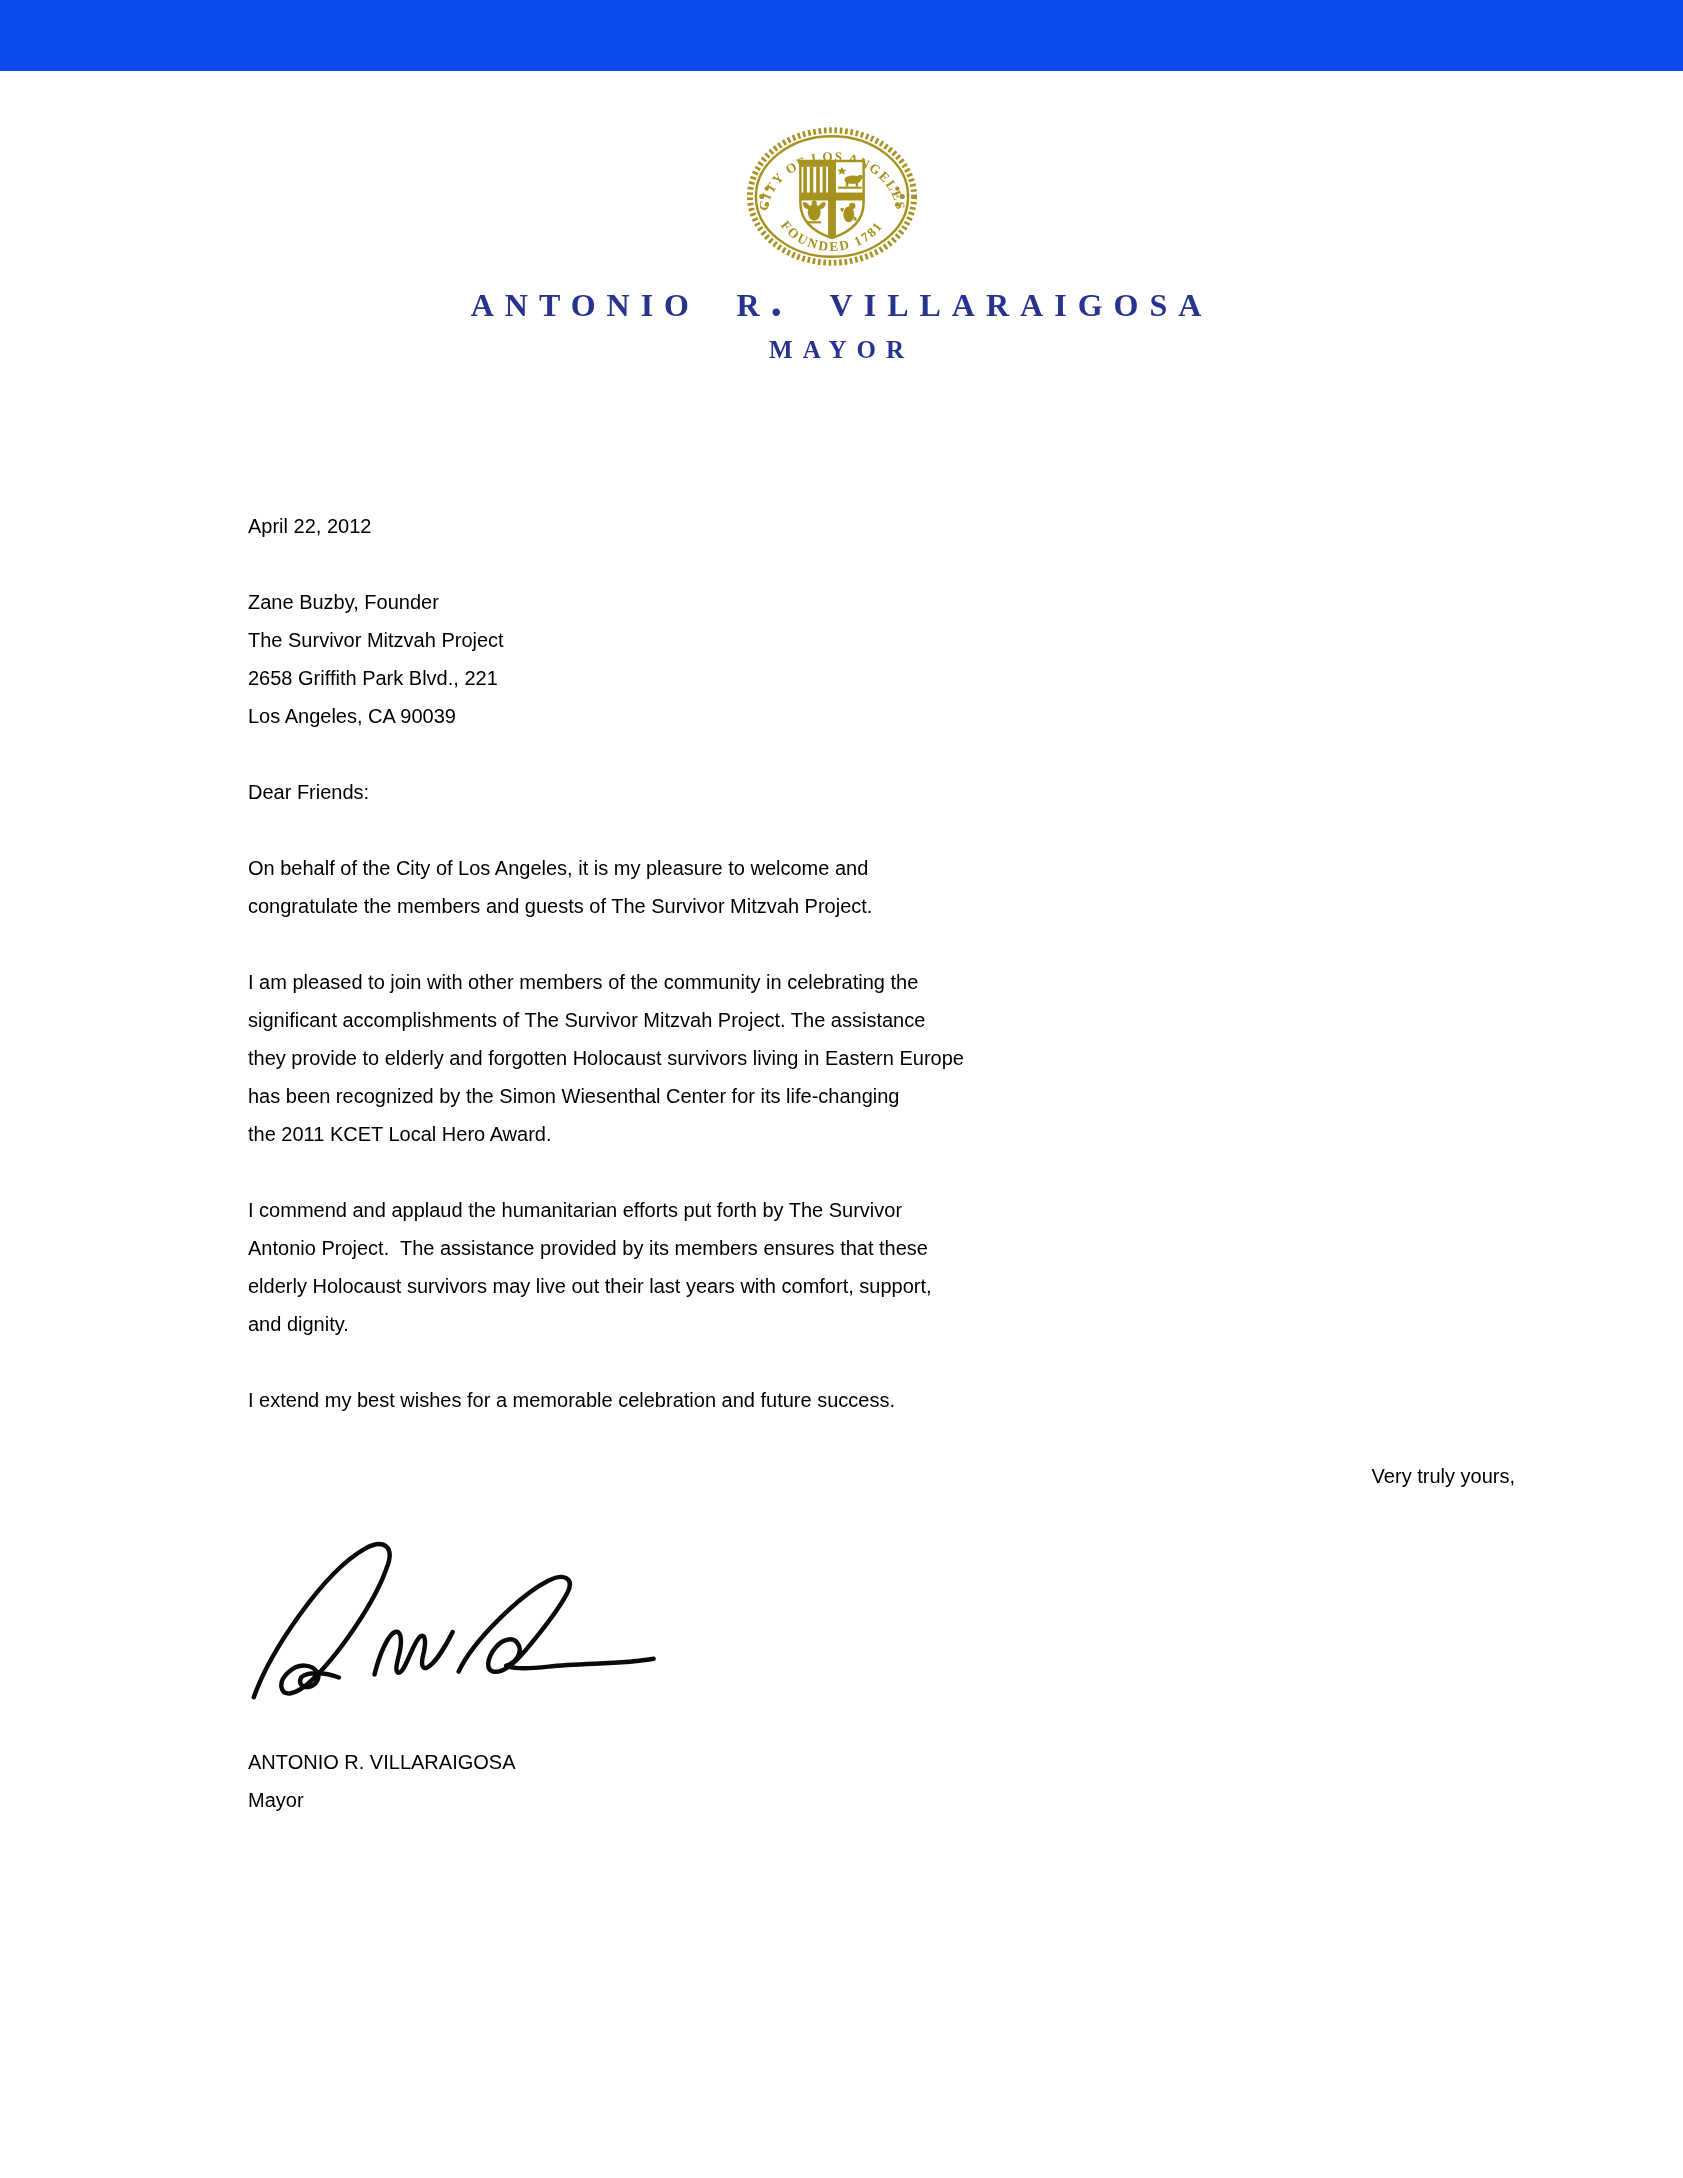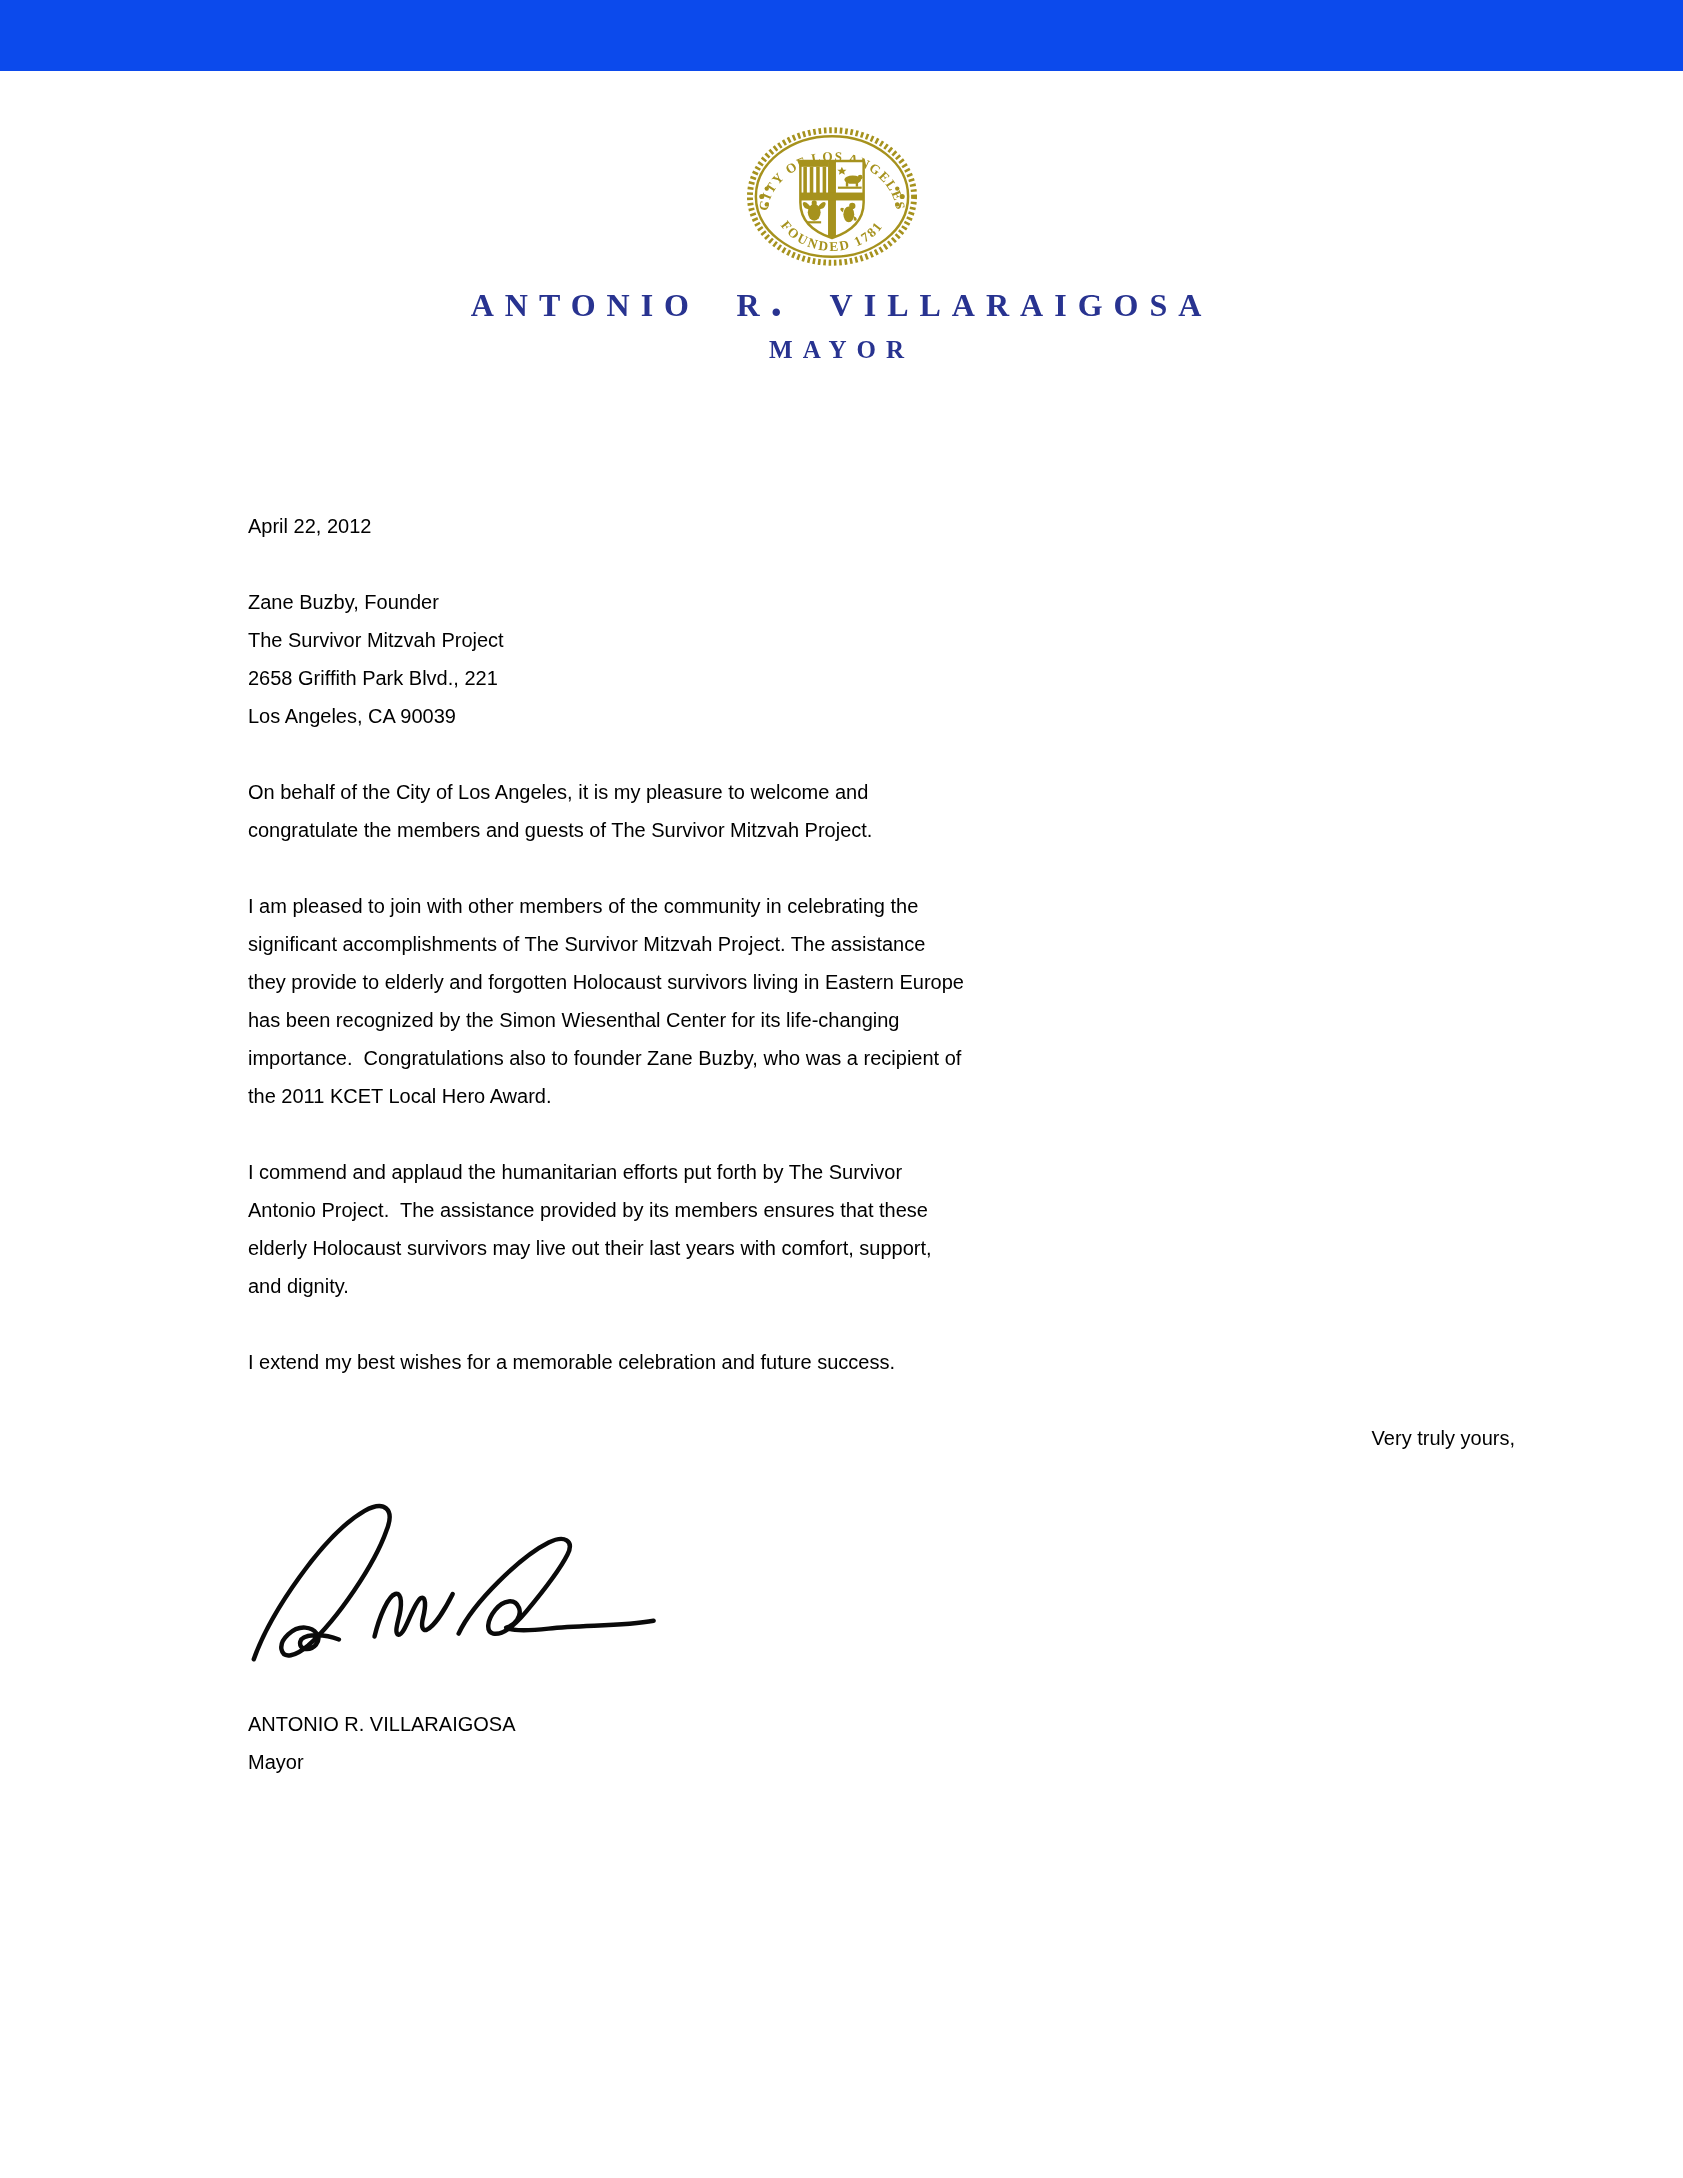--- a/index.html
+++ b/index.html
@@ -134,31 +134,31 @@
 
     <div class="block line">April 22, 2012</div>
 
     <div class="block">
         <div class="line">Zane Buzby, Founder</div>
         <div class="line">The Survivor Mitzvah Project</div>
         <div class="line">2658 Griffith Park Blvd., 221</div>
         <div class="line">Los Angeles, CA 90039</div>
       </div>
 
+    <div class="block line">Dear Friends:</div>
 
     <div class="block">
         <div class="line">On behalf of the City of Los Angeles, it is my pleasure to welcome and</div>
         <div class="line">congratulate the members and guests of The Survivor Mitzvah Project.</div>
       </div>
     <div class="block">
         <div class="line">I am pleased to join with other members of the community in celebrating the</div>
         <div class="line">significant accomplishments of The Survivor Mitzvah Project. The assistance</div>
         <div class="line">they provide to elderly and forgotten Holocaust survivors living in Eastern Europe</div>
         <div class="line">has been recognized by the Simon Wiesenthal Center for its life-changing</div>
-        <div class="line">importance.  Congratulations also to founder Zane Buzby, who was a recipient of</div>
         <div class="line">the 2011 KCET Local Hero Award.</div>
       </div>
     <div class="block">
         <div class="line">I commend and applaud the humanitarian efforts put forth by The Survivor</div>
         <div class="line">Antonio Project.  The assistance provided by its members ensures that these</div>
         <div class="line">elderly Holocaust survivors may live out their last years with comfort, support,</div>
         <div class="line">and dignity.</div>
       </div>
     <div class="block">
         <div class="line">I extend my best wishes for a memorable celebration and future success.</div>

